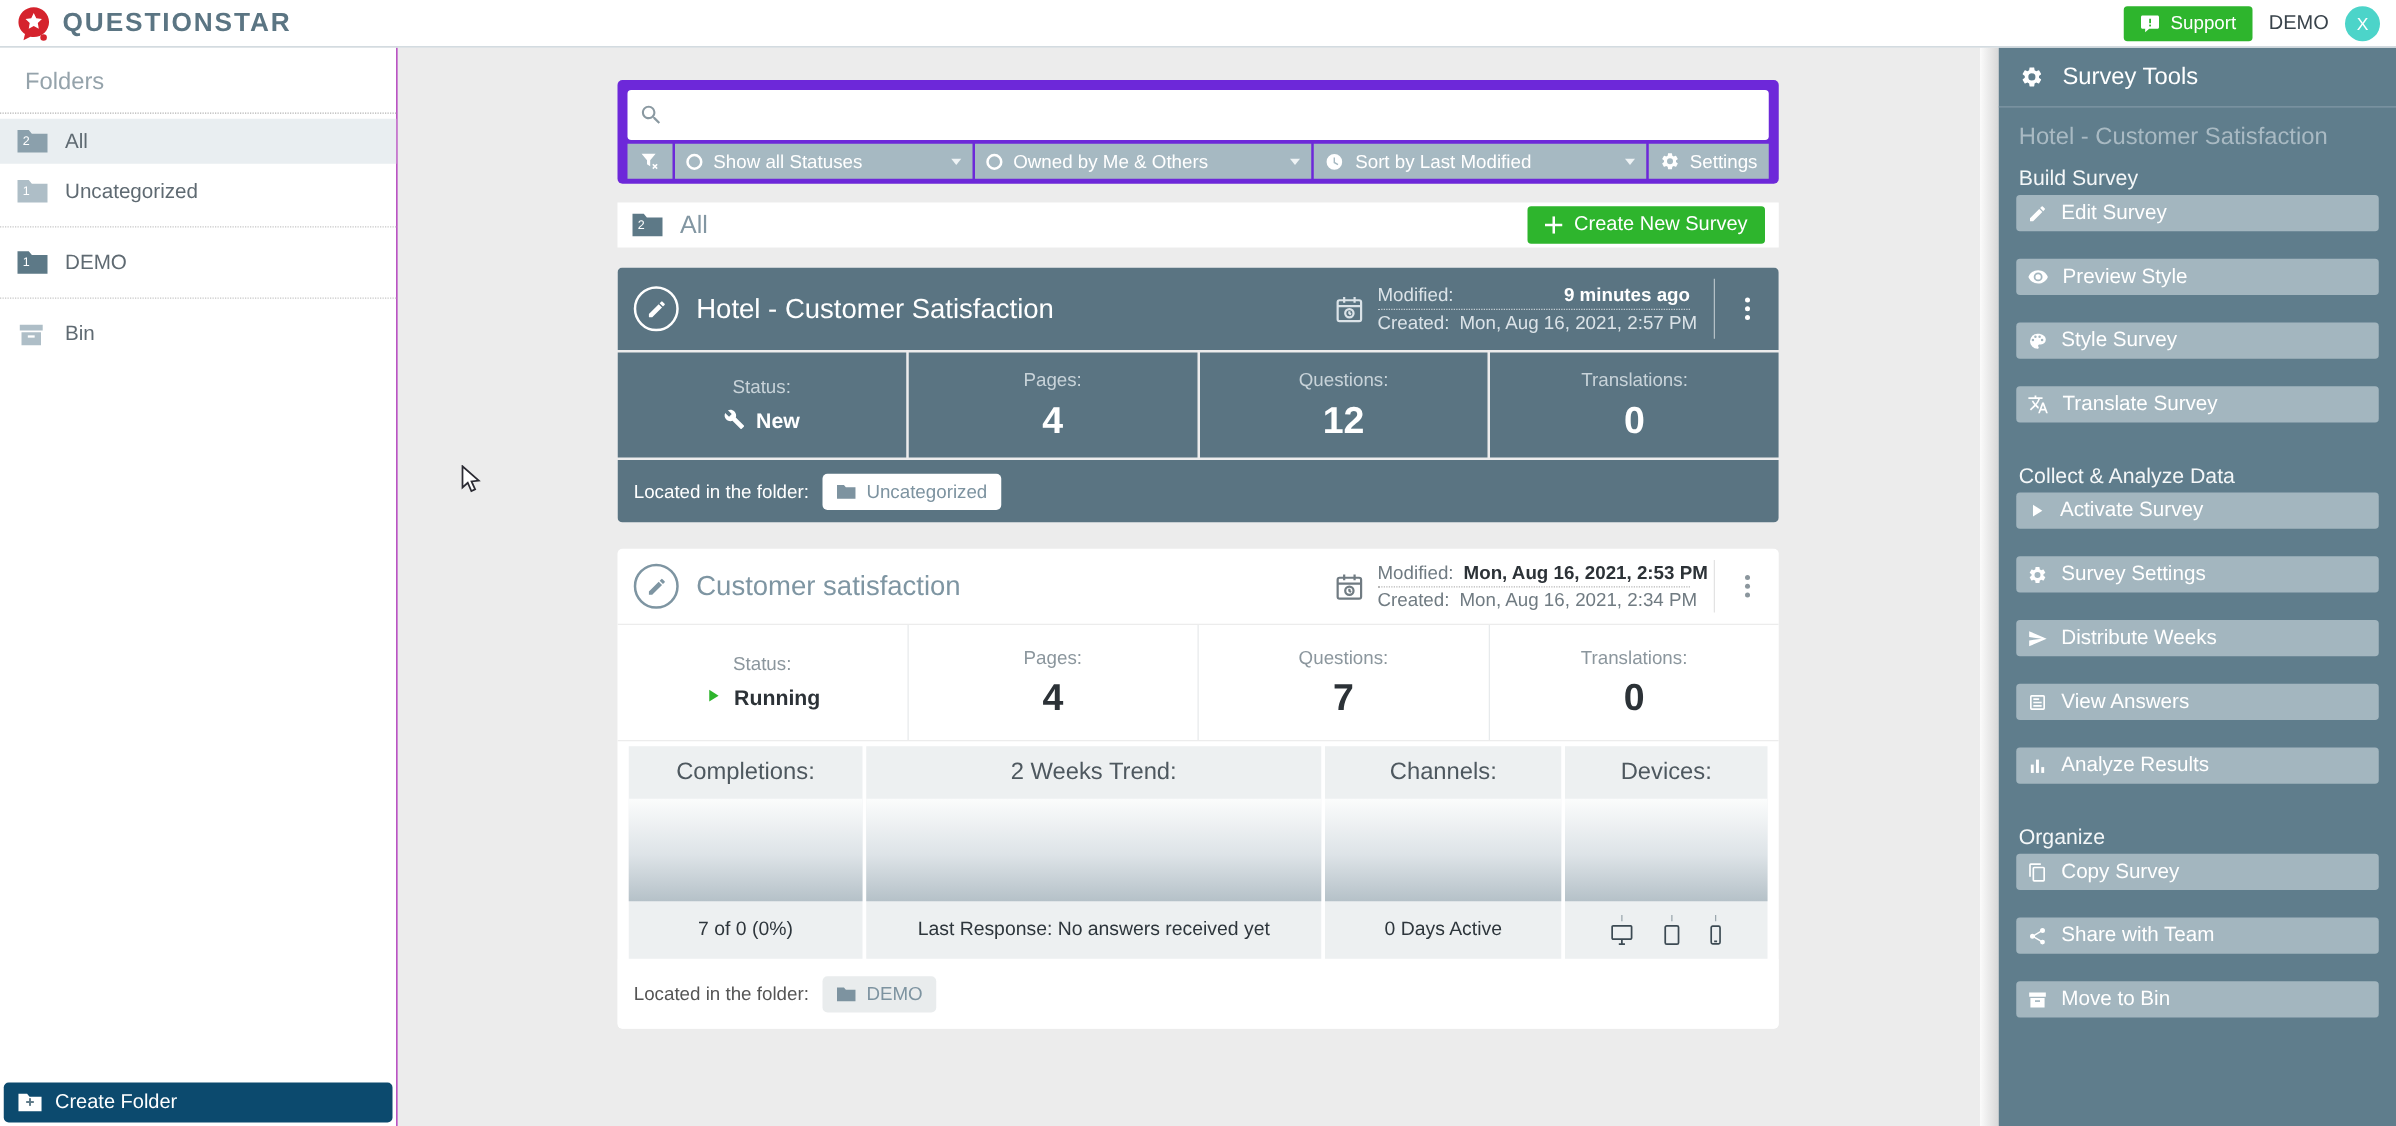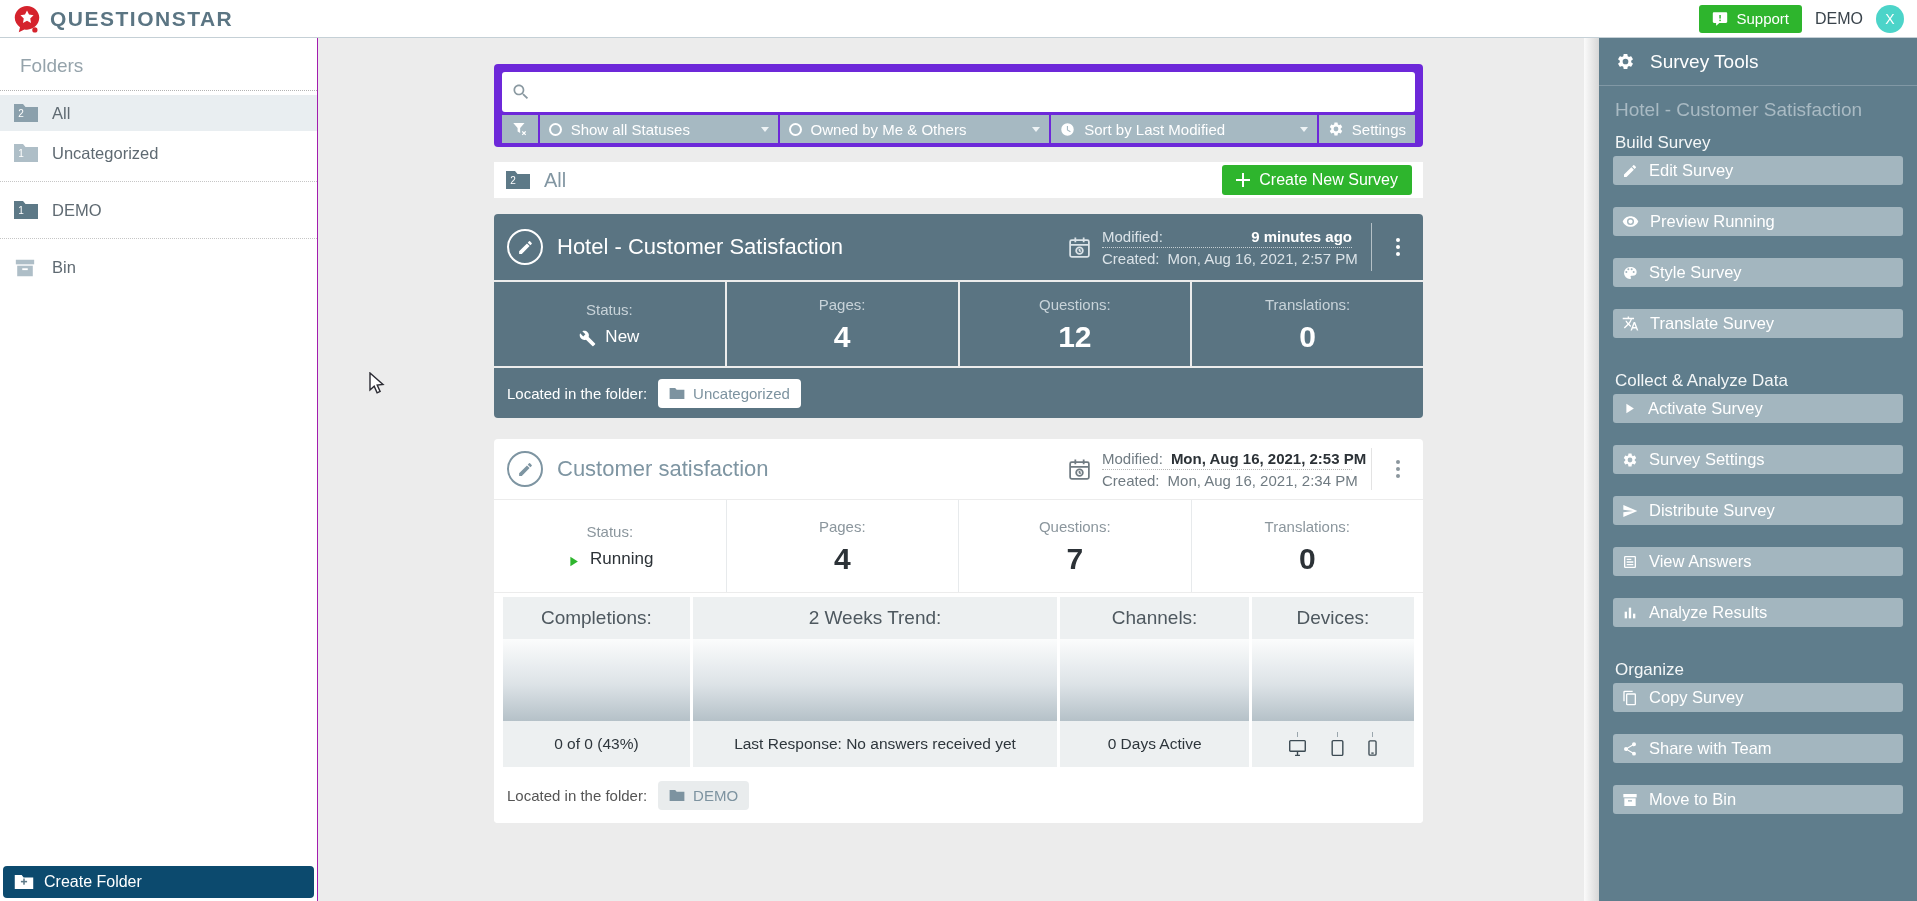--- a/index.html
+++ b/index.html
@@ -73,21 +73,21 @@
   .stat { flex:1; height:84px; display:flex; flex-direction:column; align-items:center; justify-content:center; gap:9px; }
   .dark .stat { background:#5a7482; }
   .light .stat { height:92px; border-left:1px solid #e7eaec; }
   .light .stat:first-child { border-left:none; }
   .stat .s-label { font-size:15px; }
   .dark .stat .s-label { color:#c8d3d9; }
   .light .stat .s-label { color:#8b969d; }
   .stat .s-value { font-size:30px; font-weight:bold; line-height:30px; }
   .dark .stat .s-value { color:#fff; }
   .light .stat .s-value { color:#2c3237; }
-  .stat .s-status { display:flex; align-items:flex-end; gap:9px; font-size:17px; font-weight:normal; }
+  .stat .s-status { display:flex; align-items:flex-start; gap:9px; font-size:17px; font-weight:bold; }
   .dark .stat .s-status { color:#fff; }
   .light .stat .s-status { color:#2c3237; }
 
   .metrics { display:flex; gap:3px; padding:4px 9px 0; }
   .metric { background:#edf0f1; height:170px; display:flex; flex-direction:column; }
   .m-label { height:42px; display:flex; align-items:center; justify-content:center; font-size:19px; color:#4e585f; }
   .m-grad { flex:1; background:linear-gradient(#fbfcfc, #dde3e7 55%, #b5c1c8); }
   .m-value { height:46px; display:flex; align-items:center; justify-content:center; font-size:15.5px; color:#2e363c; }
   .dev-icons { display:flex; gap:22px; align-items:flex-end; }
   .dev { display:flex; flex-direction:column; align-items:center; gap:2px; color:#3c4a53; }
@@ -403,21 +403,21 @@
       <div class="stat">
         <span class="s-label">Translations:</span>
         <span class="s-value">0</span>
       </div>
     </div>
 
     <div class="metrics">
       <div class="metric" style="flex:189;">
         <span class="m-label">Completions:</span>
         <div class="m-grad"></div>
-        <span class="m-value">0 of 0 (43%)</span>
+        <span class="m-value">7 of 0 (0%)</span>
       </div>
       <div class="metric" style="flex:369;">
         <span class="m-label">2 Weeks Trend:</span>
         <div class="m-grad"></div>
         <span class="m-value">Last Response: No answers received yet</span>
       </div>
       <div class="metric" style="flex:191;">
         <span class="m-label">Channels:</span>
         <div class="m-grad"></div>
         <span class="m-value">0 Days Active</span>
@@ -491,21 +491,21 @@
         </svg>
       </span>
     <span>Edit Survey</span>
   </div>
   <div class="rs-btn">
     <span>
         <svg width="17" height="17" viewBox="0 0 24 24" fill="#fff">
           <path d="M12 4.5C7 4.5 2.7 7.6 1 12c1.7 4.4 6 7.5 11 7.5s9.3-3.1 11-7.5c-1.7-4.4-6-7.5-11-7.5zM12 17a5 5 0 1 1 0-10 5 5 0 0 1 0 10zm0-8a3 3 0 1 0 0 6 3 3 0 0 0 0-6z"></path>
         </svg>
       </span>
-    <span>Preview Running</span>
+    <span>Preview Style</span>
   </div>
   <div class="rs-btn">
     <span>
         <svg width="16" height="16" viewBox="0 0 24 24" fill="#fff">
           <path d="M12 3a9 9 0 0 0 0 18c.83 0 1.5-.67 1.5-1.5 0-.39-.15-.74-.39-1.01a1.5 1.5 0 0 1 1.11-2.49H16a6 6 0 0 0 6-6c0-3.87-4.03-7-10-7zM6.5 12a1.5 1.5 0 1 1 0-3 1.5 1.5 0 0 1 0 3zm3-4A1.5 1.5 0 1 1 9.5 5a1.5 1.5 0 0 1 0 3zm5 0a1.5 1.5 0 1 1 0-3 1.5 1.5 0 0 1 0 3zm3 4a1.5 1.5 0 1 1 0-3 1.5 1.5 0 0 1 0 3z"></path>
         </svg>
       </span>
     <span>Style Survey</span>
   </div>
   <div class="rs-btn">
@@ -533,21 +533,21 @@
         </svg>
       </span>
     <span>Survey Settings</span>
   </div>
   <div class="rs-btn">
     <span>
         <svg width="16" height="16" viewBox="0 0 24 24" fill="#fff">
           <path d="M2.01 21L23 12 2.01 3 2 10l15 2-15 2z"></path>
         </svg>
       </span>
-    <span>Distribute Survey</span>
+    <span>Distribute Weeks</span>
   </div>
   <div class="rs-btn">
     <span>
         <svg width="16" height="16" viewBox="0 0 24 24" fill="#fff">
           <path d="M19 5v14H5V5h14m0-2H5a2 2 0 0 0-2 2v14a2 2 0 0 0 2 2h14a2 2 0 0 0 2-2V5a2 2 0 0 0-2-2zm-5 4H7v2h7V7zm3 4H7v2h10v-2zm0 4H7v2h10v-2z"></path>
         </svg>
       </span>
     <span>View Answers</span>
   </div>
   <div class="rs-btn">

